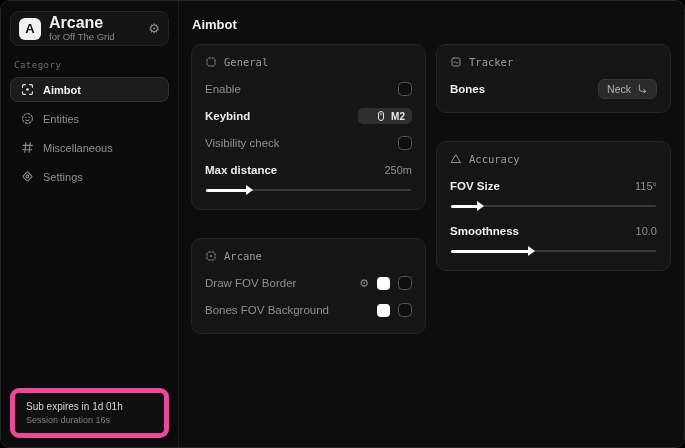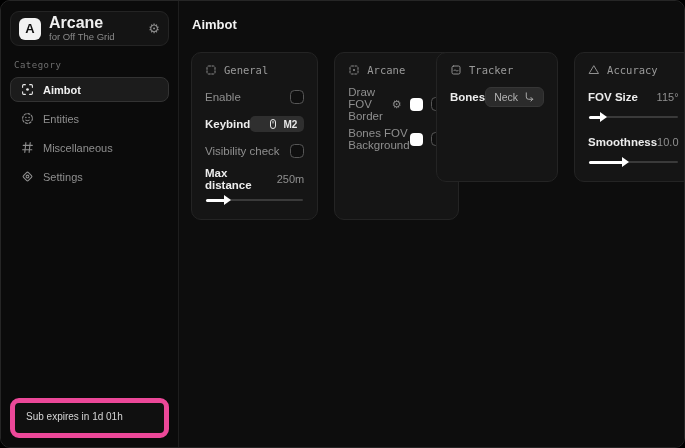--- a/index.html
+++ b/index.html
@@ -85,21 +85,21 @@
 
   
   .main {
     flex:1;
     background:#0d0d0d;
     padding:13px 15px 0 12px;
   }
   .page-title { font-size:13px; font-weight:bold; color:#f2f2f2; margin:3px 0 12px 1px; }
 
   .columns { display:flex; gap:10px; align-items:flex-start; }
-  .col { display:flex; flex-direction:row; gap:16px; width:235px;margin-top:8px; }
+  .col { display:flex; flex-direction:column; gap:28px; width:235px; }
 
   .card {
     background:#151515;
     border:1px solid #242424;
     border-radius:10px;
     padding:11px 13px 12px 13px;
   }
   .card-head {
     display:flex; align-items:center; gap:7px;
     color:#9a9a9a;
@@ -225,20 +225,21 @@
         <rect class="icon-stroke" x="5.6" y="5.6" width="12.8" height="12.8" rx="2.5" transform="rotate(45 12 12)"></rect>
         <circle class="icon-stroke" cx="12" cy="12" r="2.6"></circle>
       </svg>
       <span>Settings</span>
     </div>
 
     <div class="sidebar-spacer"></div>
 
     <div class="status-card">
       <div class="status-line1">Sub expires in 1d 01h</div>
+      <div class="status-line2">Session duration 16s</div>
     </div>
   </aside>
 
   <main class="main">
     <div class="page-title">Aimbot</div>
 
     <div class="columns">
 
       <div class="col">
 

